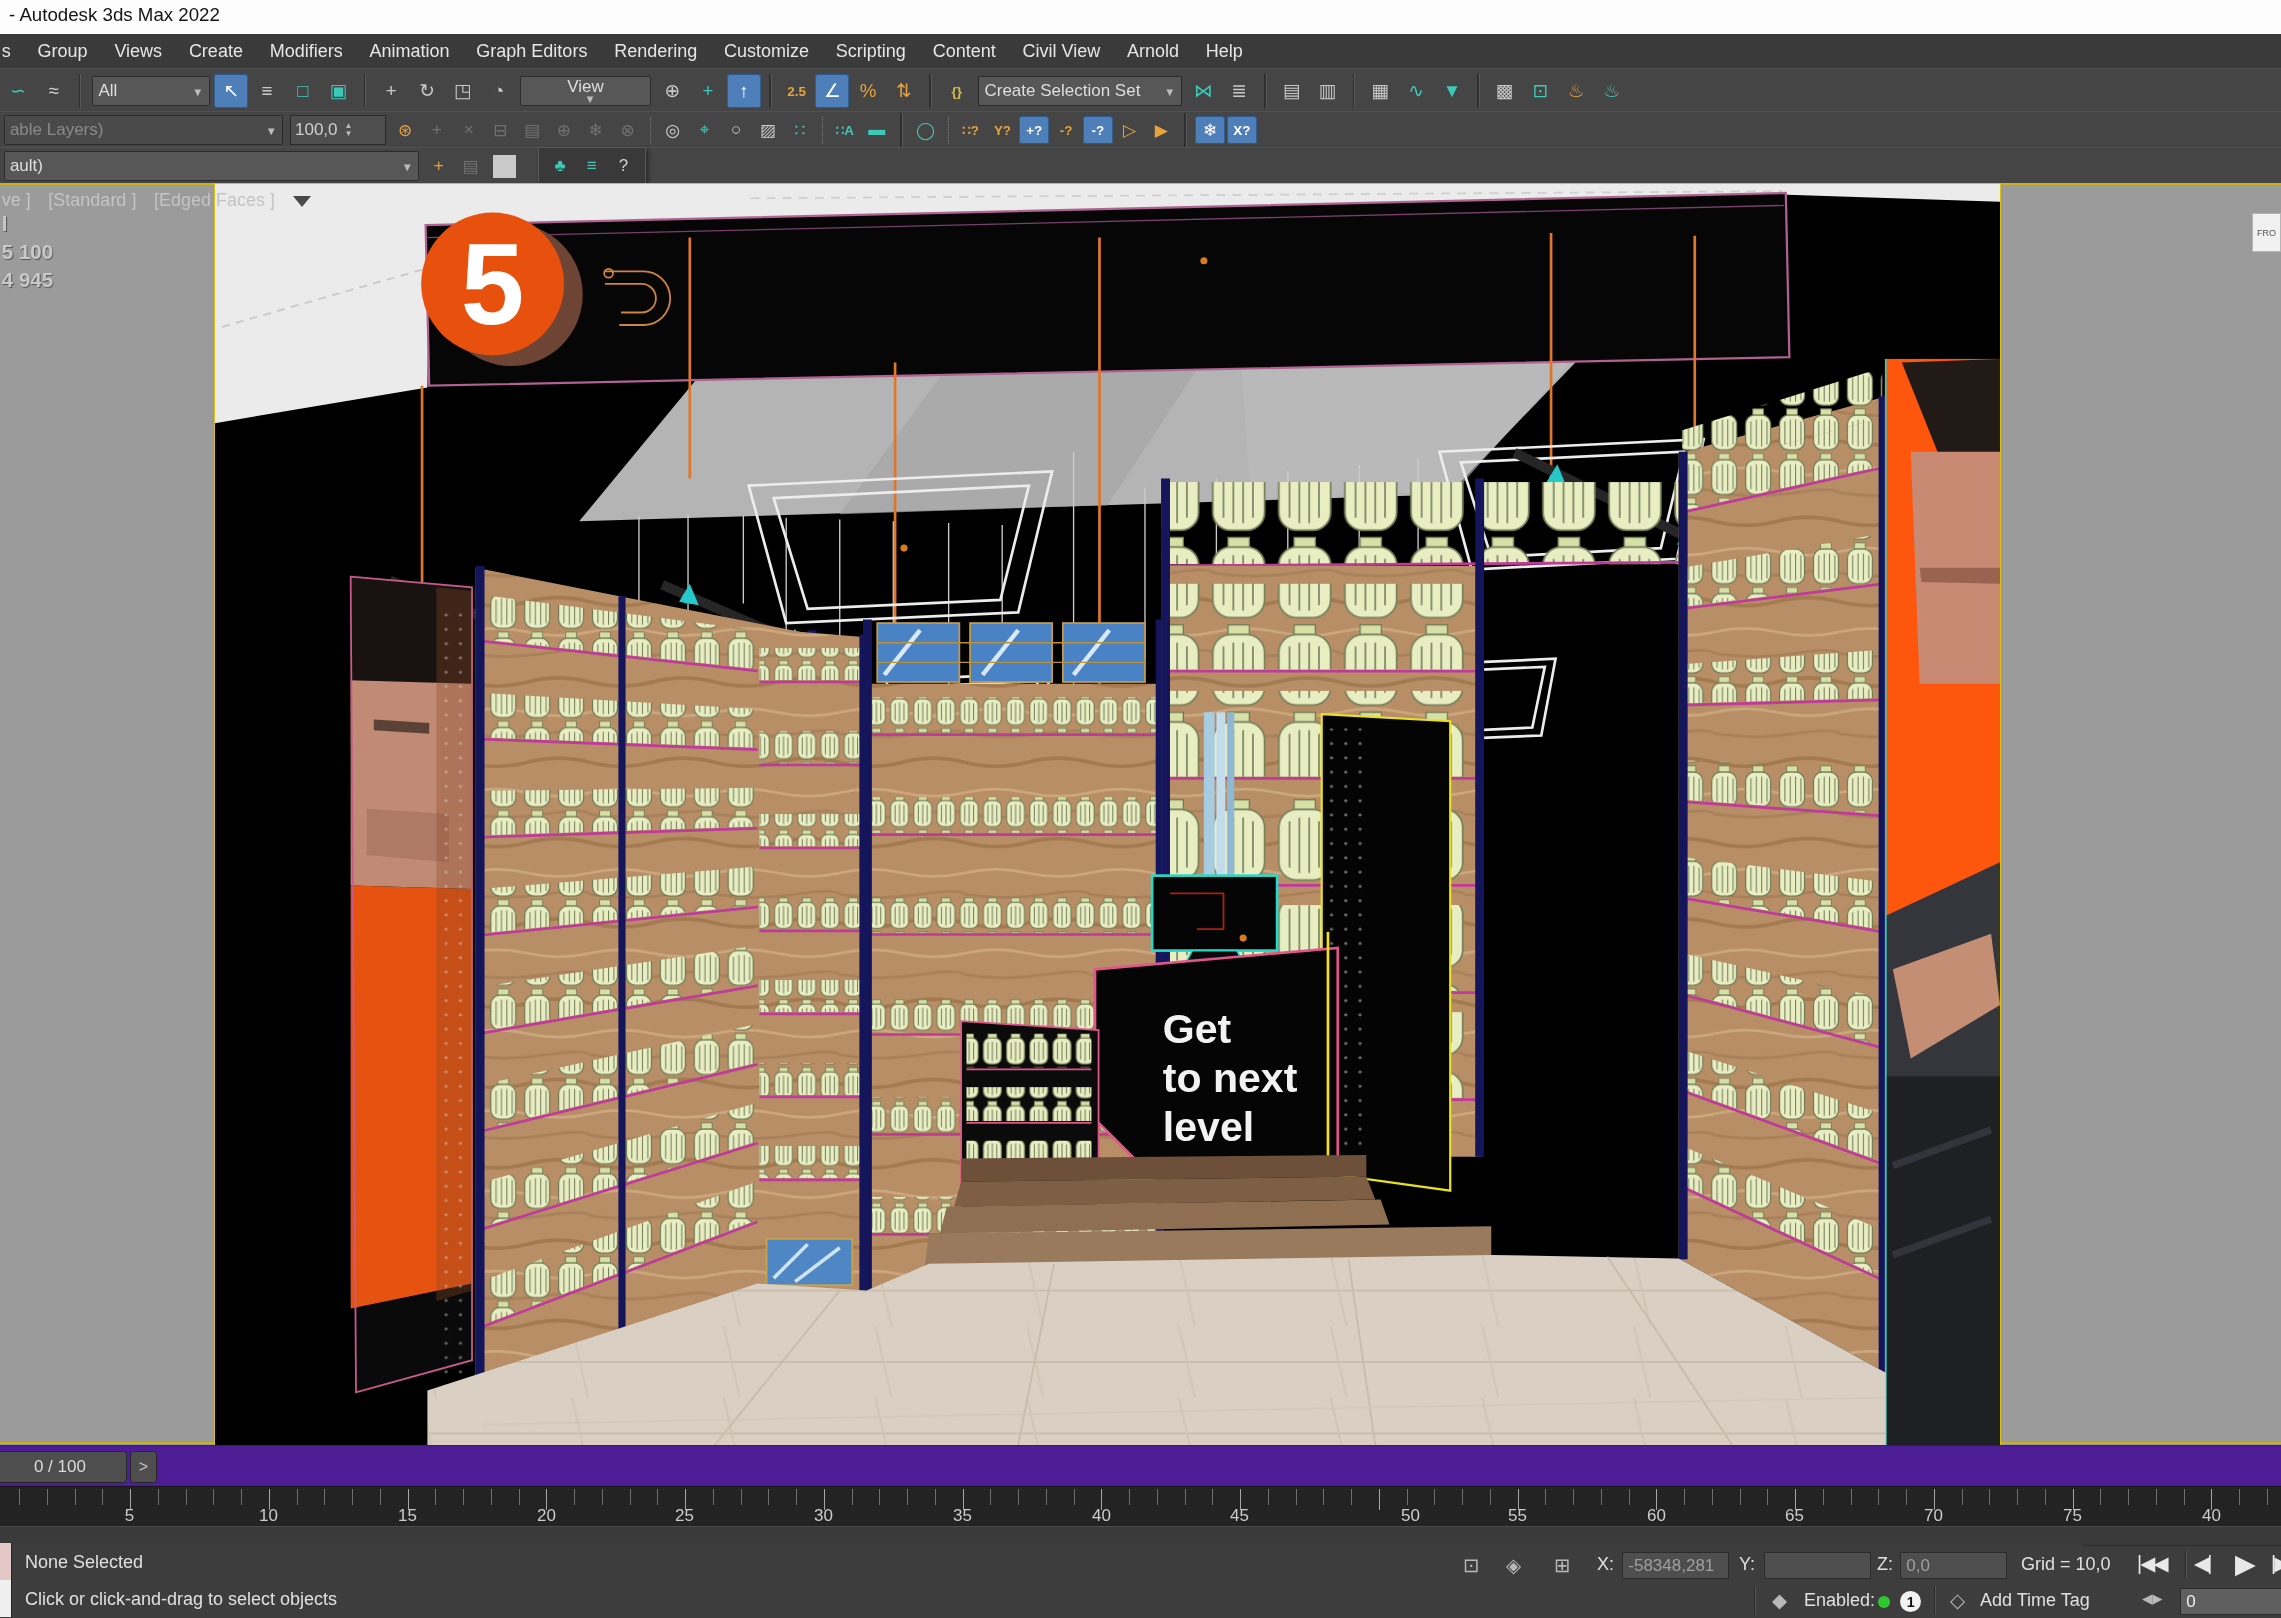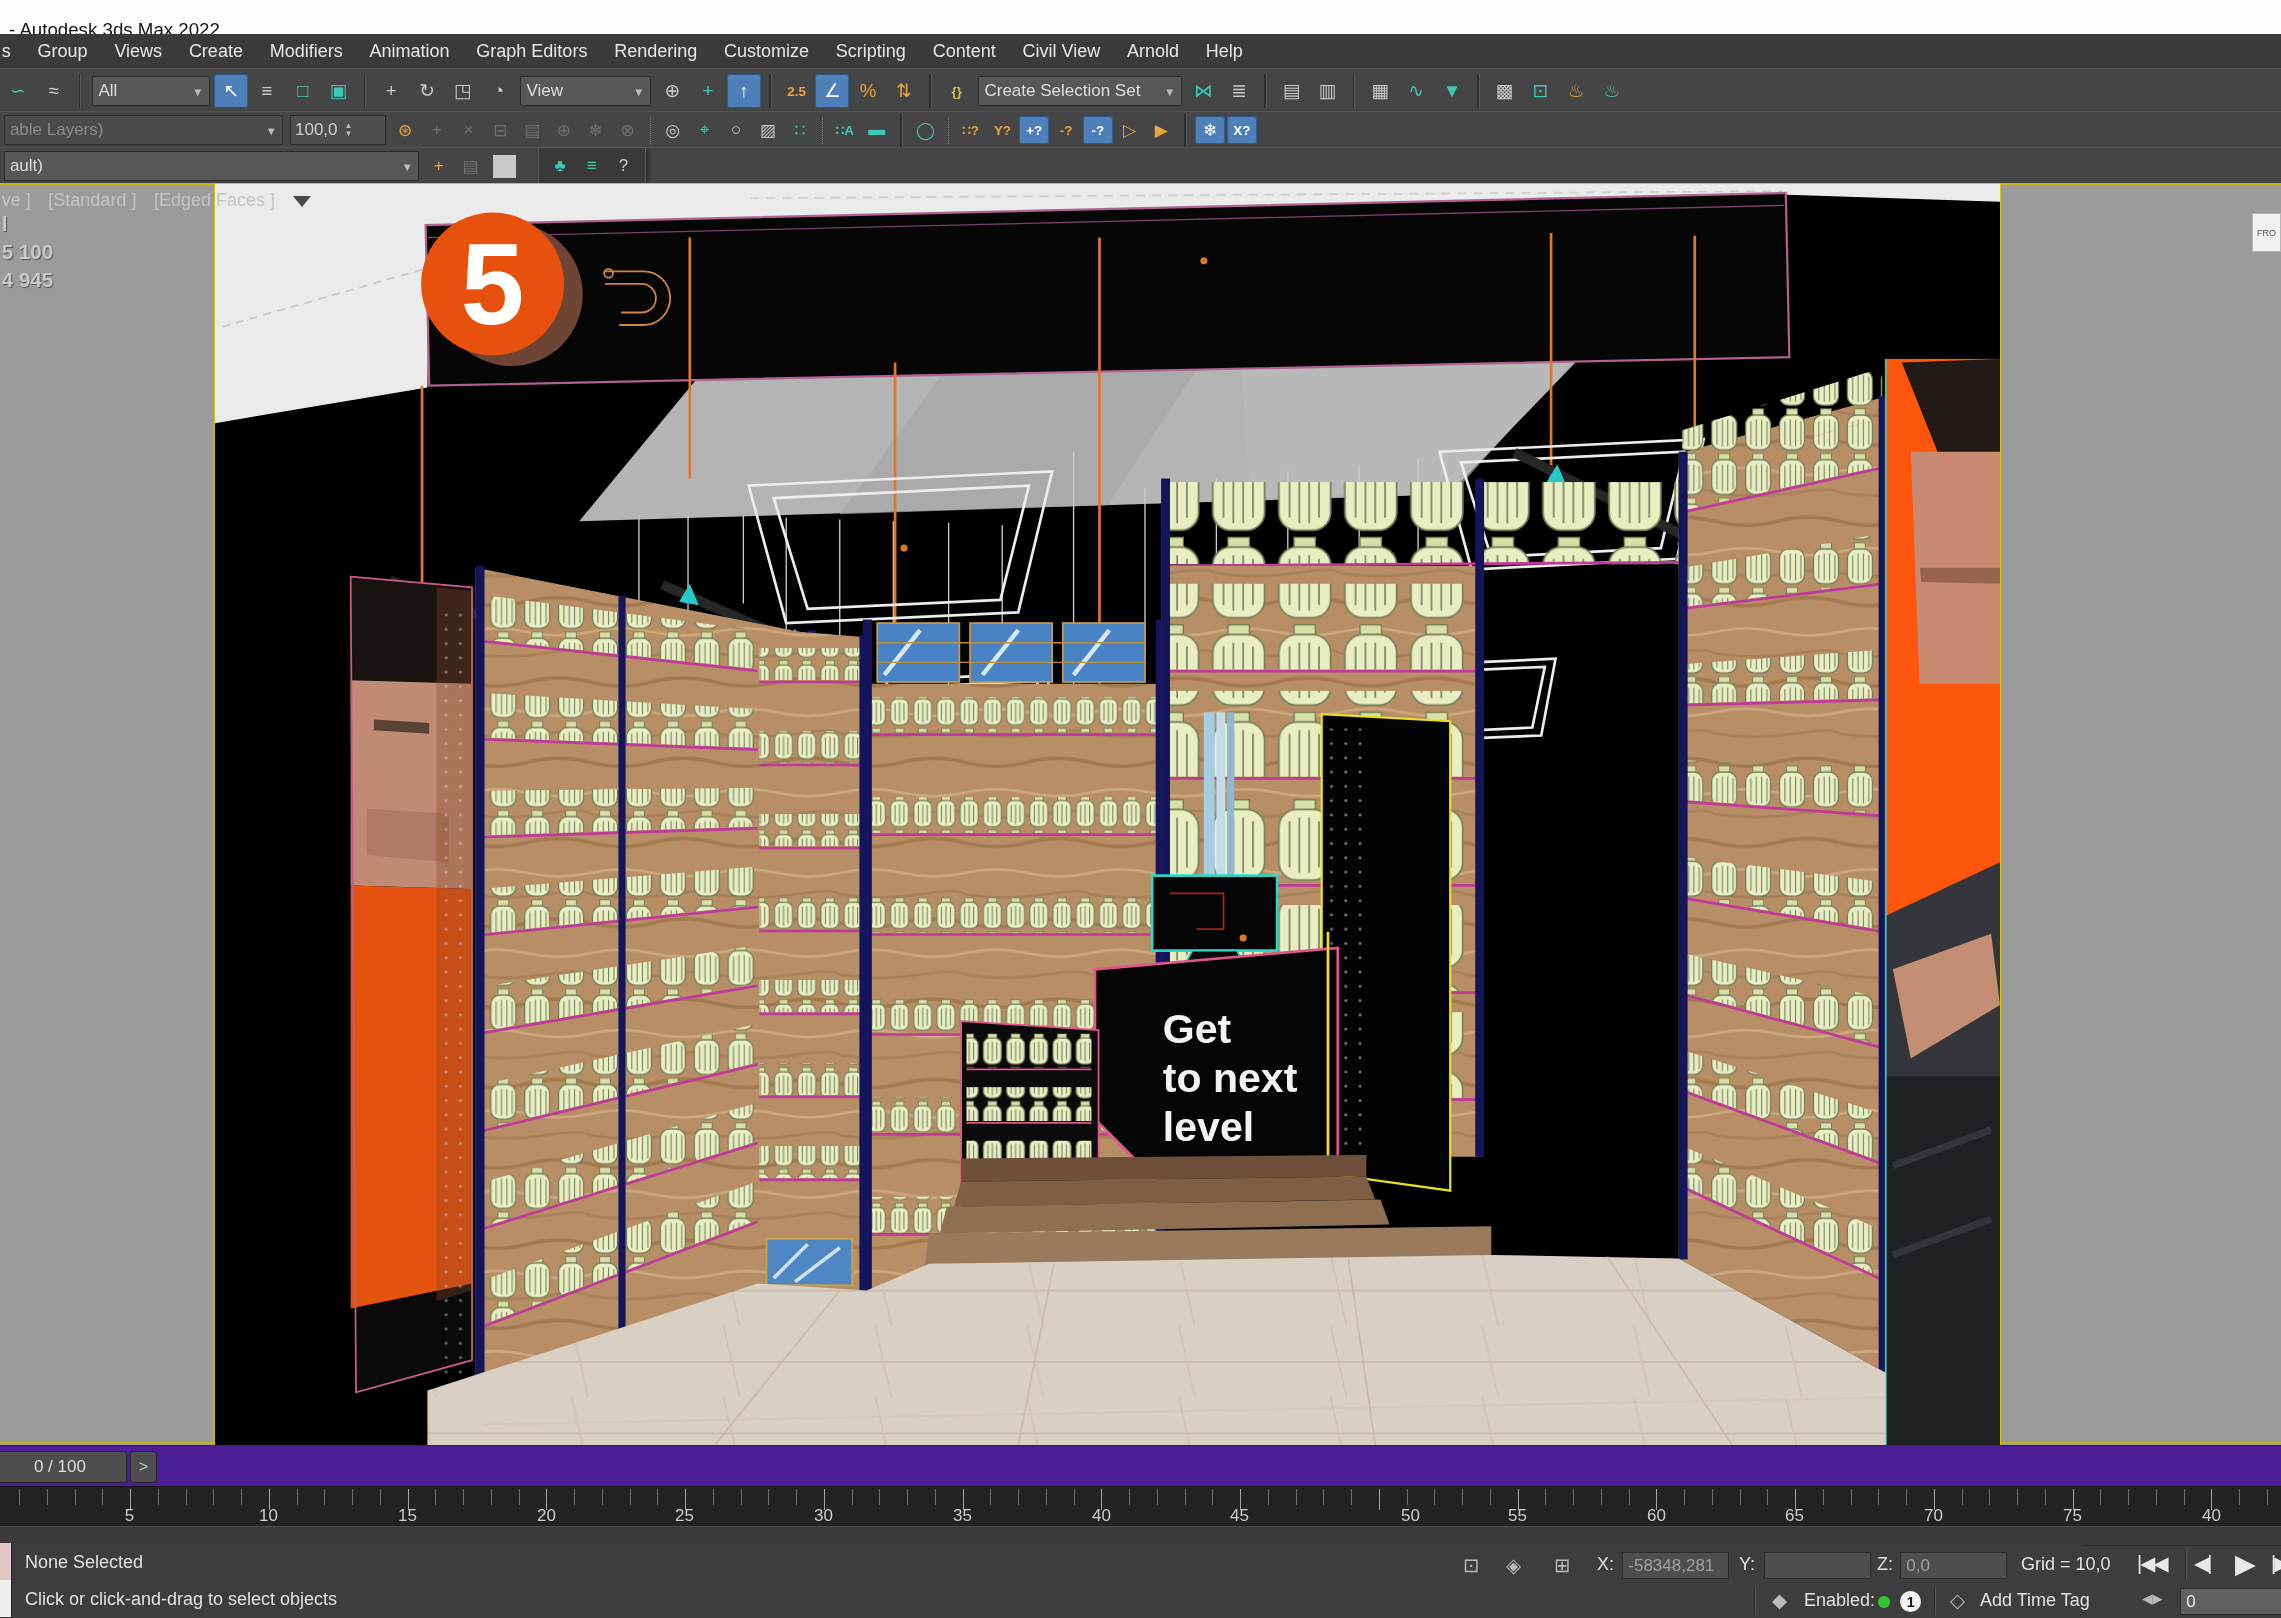--- a/index.html
+++ b/index.html
@@ -1,21 +1,21 @@
 <!DOCTYPE html>
 <html style="font-size:14.3px"><head>
 <meta charset="utf-8">
 <style>
   html,body{margin:0;padding:0;}
   body{width:2281px;height:1618px;position:relative;overflow:hidden;
        font-family:"Liberation Sans",sans-serif;background:#3d3d3d;}
   .abs{position:absolute;}
   
   #titlebar{left:0;top:0;width:2281px;height:34px;background:#fdfdfd;border-bottom:0.9px solid #cfcfcf;}
-  #titlebar .t{position:absolute;left:9px;top:19px;font-size:18.7px;color:#141414;}
+  #titlebar .t{position:absolute;left:9px;top:4px;font-size:18.7px;color:#141414;}
   
   #menubar{left:0;top:34px;width:2281px;height:34px;background:#3a3a3a;display:flex;align-items:center;}
   #menubar span{color:#e6e6e6;font-size:18px;margin:0 13.4px;white-space:nowrap;cursor:default;}
   #menubar span:first-child{margin-left:1.8px;}
   
   .toolbar{left:0;width:2281px;background:#454545;display:flex;align-items:center;border-top:0.9px solid #515151;}
   #tb1{top:68px;height:44px;}
   #tb2{top:111px;height:36px;}
   #tb3{top:147px;height:36px;}
   .tbtn{min-width:34px;height:34px;display:flex;align-items:center;justify-content:center;
@@ -130,21 +130,21 @@
     </div>
     <div class="tbtn">
       <span>↻</span>
     </div>
     <div class="tbtn">
       <span>◳</span>
     </div>
     <div class="tbtn">
       <span>◔</span>
     </div>
-    <div class="tbdd" style="width: 118px;">
+    <div class="tbdd" style="width: 118px; flex-direction: column;">
       <span class="lbl">View</span>
       <span class="caret">▼</span>
     </div>
     <div class="tbtn">
       <span>⊕</span>
     </div>
     <div class="tbtn">
       <span style="color: rgb(62, 200, 184);">+</span>
     </div>
     <div class="tbtn active">

